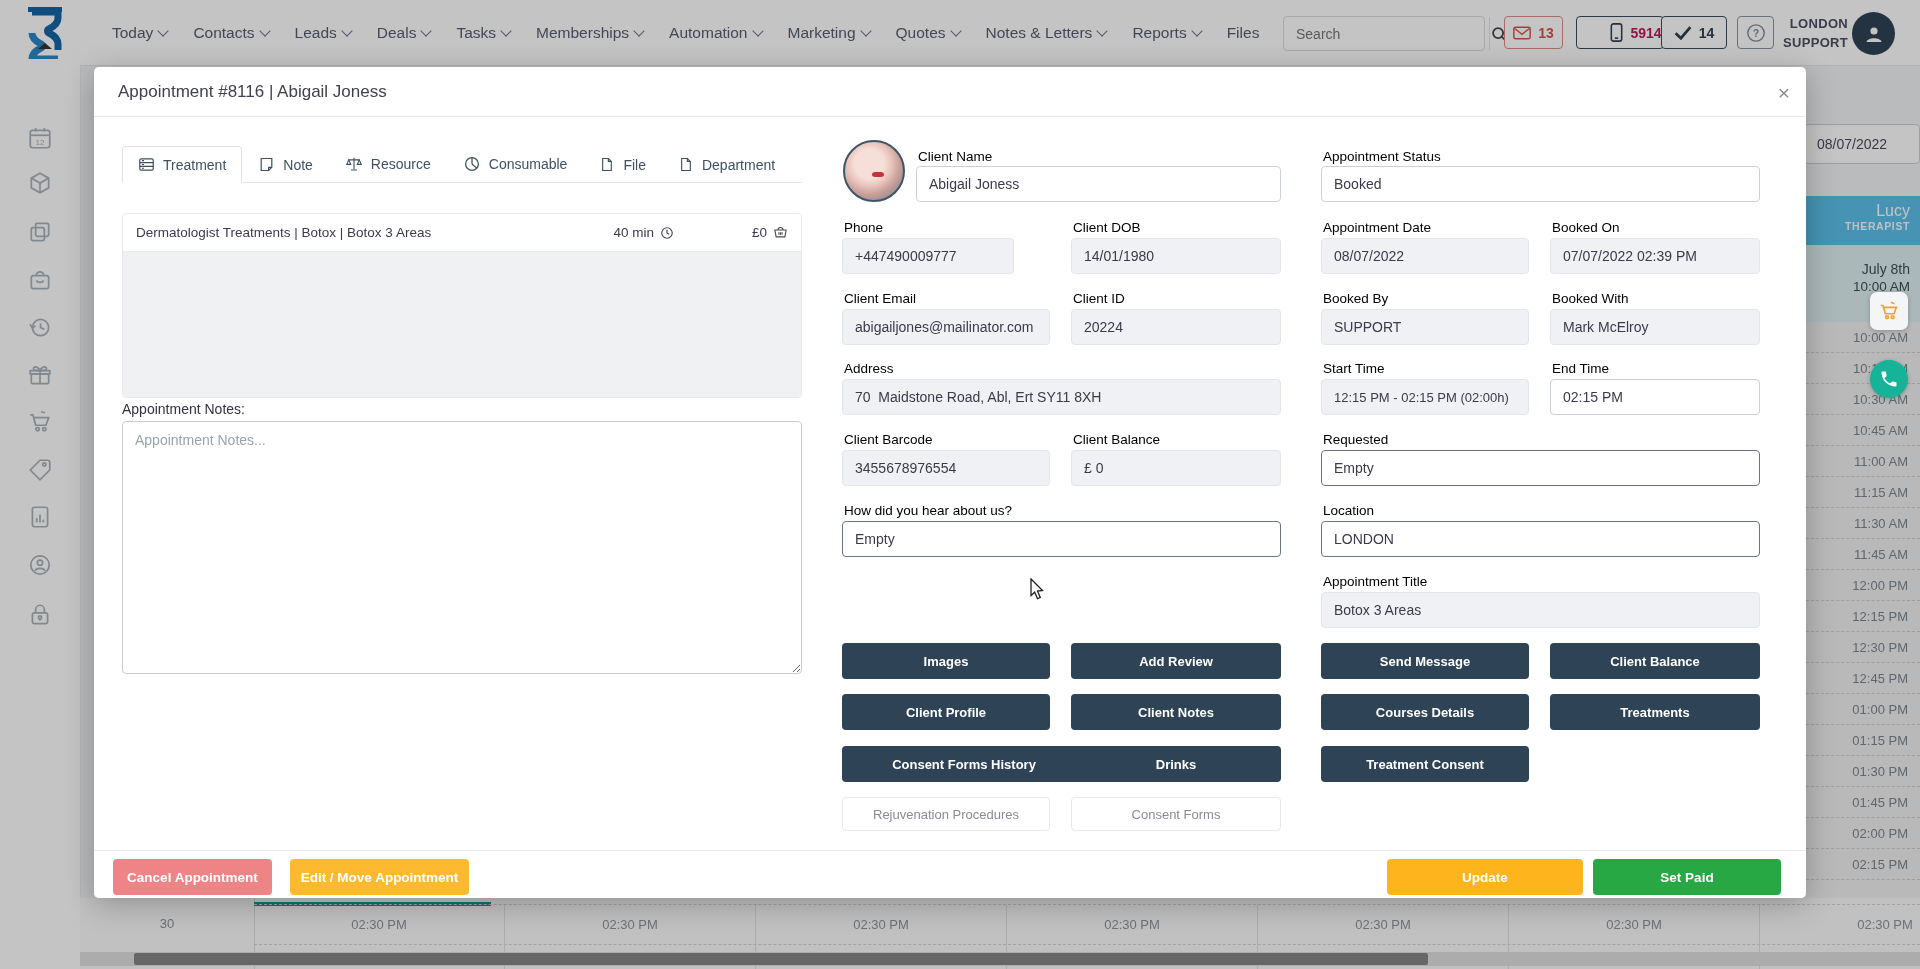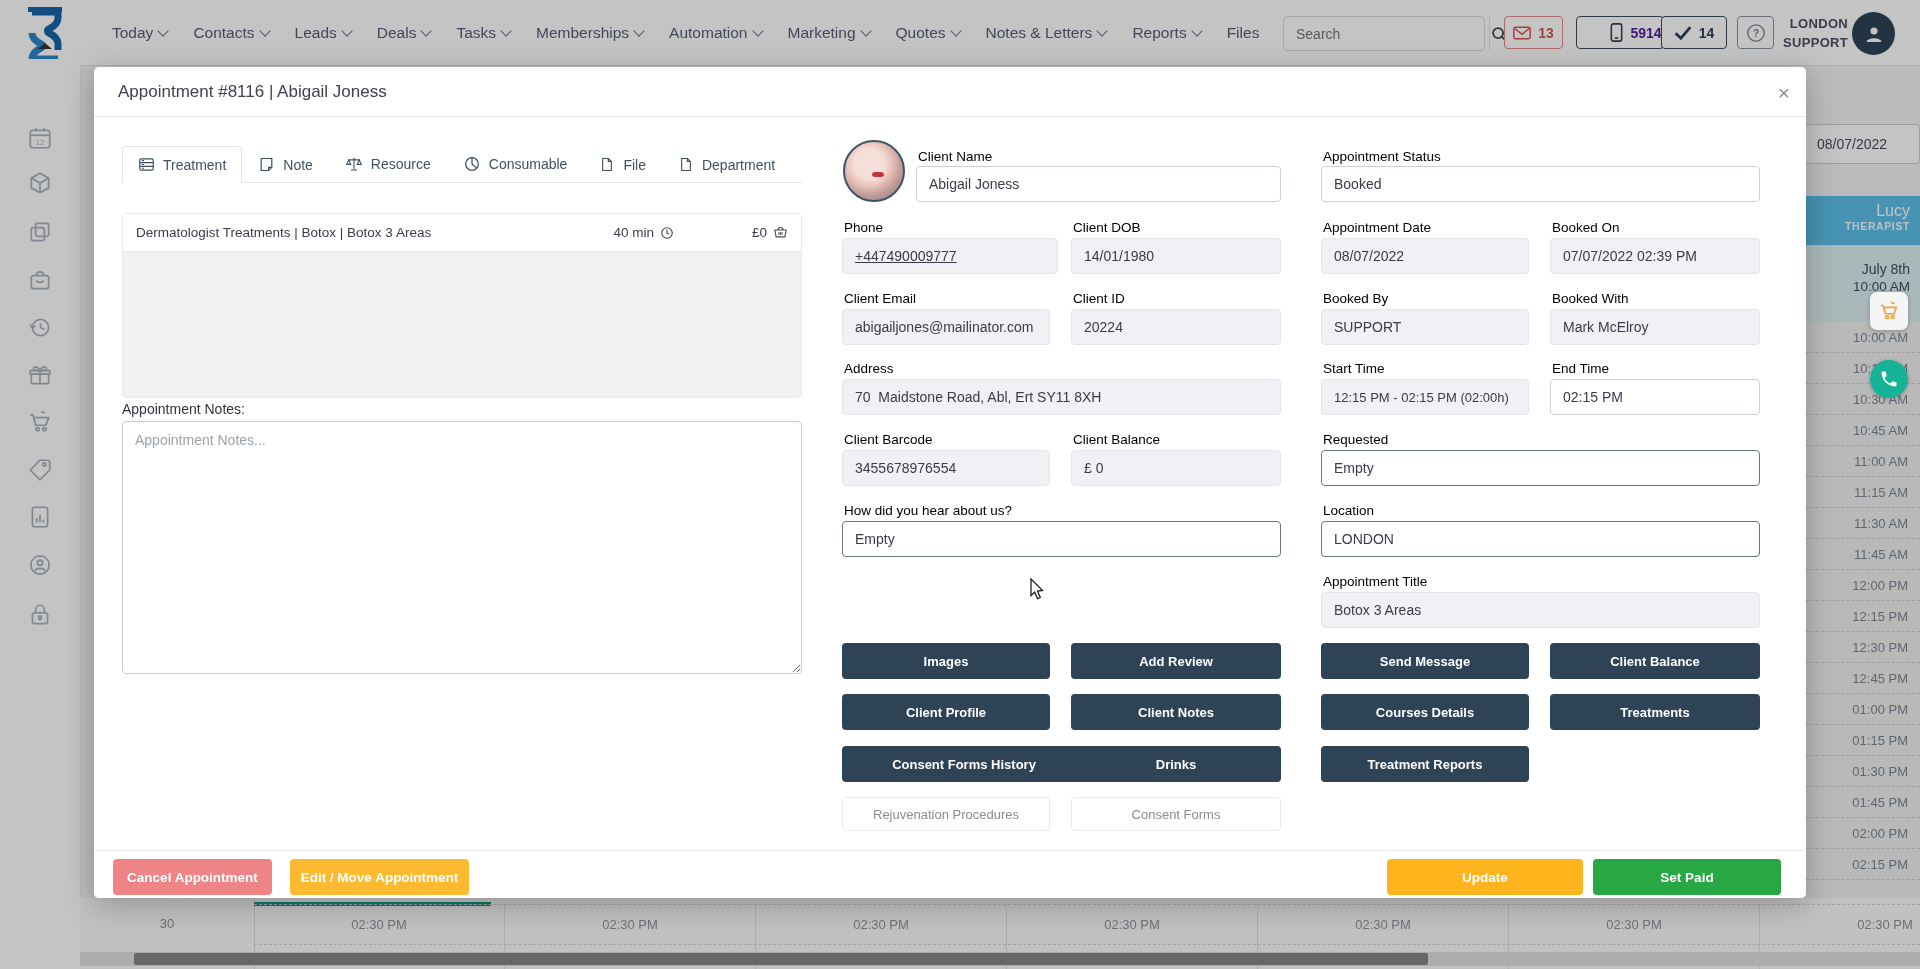--- a/index.html
+++ b/index.html
@@ -146,21 +146,21 @@
           </svg>
       </span>
     </div>
     <div class="tbadge" style="left:1504px;width:59px;border:1px solid #dd8a8a;color:#d9534f;">
       <svg width="18" height="14" viewBox="0 0 22 16">
           <rect x="1" y="1" width="20" height="14" rx="2" fill="none" stroke="#d9534f" stroke-width="1.8"></rect>
           <polyline points="2,2.5 11,9.5 20,2.5" fill="none" stroke="#d9534f" stroke-width="1.8"></polyline>
         </svg>
       <span>13</span>
     </div>
-    <div class="tbadge" style="left:1576px;width:88px;border:1px solid #3c4c5e;color:#4c1d95;padding-left:32px;">
+    <div class="tbadge" style="left:1576px;width:88px;border:1px solid #3c4c5e;color:#be185d;padding-left:32px;">
       <svg width="13" height="19" viewBox="0 0 14 22">
           <rect x="1" y="1" width="12" height="20" rx="2.5" fill="none" stroke="#2f3f50" stroke-width="1.8"></rect>
           <line x1="5" y1="17.5" x2="9" y2="17.5" stroke="#2f3f50" stroke-width="1.8"></line>
         </svg>
       <span>5914</span>
     </div>
     <div class="tbadge" style="left:1661px;width:66px;border:1px solid #3c4c5e;color:#2f3f50;">
       <svg width="18" height="15" viewBox="0 0 22 18">
           <polyline points="2,10 8.5,16 20,2.5" fill="none" stroke="#2f3f50" stroke-width="3.4"></polyline>
         </svg>
@@ -424,21 +424,21 @@
     </div>
 
     <div class="noteslbl">Appointment Notes:</div>
     <textarea class="notesarea" placeholder="Appointment Notes..." style=""></textarea>
 
     <div class="cphoto"></div>
     <div class="lbl" style="left:824px;top:82px;">Client Name</div>
     <input class="fld wh" style="left: 822px; top: 99px; width: 365px;" readonly="" value="Abigail Joness">
 
     <div class="lbl" style="left:750px;top:153px;">Phone</div>
-    <input class="fld ro" style="left: 748px; top: 171px; width: 216px; text-decoration: underline;" readonly="" value="+447490009777">
+    <input class="fld ro" style="left: 748px; top: 171px; width: 172px;" readonly="" value="+447490009777">
     <div class="lbl" style="left:979px;top:153px;">Client DOB</div>
     <input class="fld ro" style="left: 977px; top: 171px; width: 210px;" readonly="" value="14/01/1980">
 
     <div class="lbl" style="left:750px;top:224px;">Client Email</div>
     <input class="fld ro" style="left: 748px; top: 242px; width: 208px;" readonly="" value="abigailjones@mailinator.com">
     <div class="lbl" style="left:979px;top:224px;">Client ID</div>
     <input class="fld ro" style="left: 977px; top: 242px; width: 210px;" readonly="" value="20224">
 
     <div class="lbl" style="left:750px;top:294px;">Address</div>
     <input class="fld ro" style="left: 748px; top: 312px; width: 439px;" readonly="" value="70  Maidstone Road, Abl, Ert SY11 8XH">
@@ -481,21 +481,21 @@
     <button class="btn-dark" style="left:748px;top:576px;width:208px;">Images</button>
     <button class="btn-dark" style="left:977px;top:576px;width:210px;">Add Review</button>
     <button class="btn-dark" style="left:1227px;top:576px;width:208px;">Send Message</button>
     <button class="btn-dark" style="left:1456px;top:576px;width:210px;">Client Balance</button>
     <button class="btn-dark" style="left:748px;top:627px;width:208px;">Client Profile</button>
     <button class="btn-dark" style="left:977px;top:627px;width:210px;">Client Notes</button>
     <button class="btn-dark" style="left:1227px;top:627px;width:208px;">Courses Details</button>
     <button class="btn-dark" style="left:1456px;top:627px;width:210px;">Treatments</button>
     <button class="btn-dark" style="left:748px;top:679px;width:244px;">Consent Forms History</button>
     <button class="btn-dark" style="left:977px;top:679px;width:210px;">Drinks</button>
-    <button class="btn-dark" style="left:1227px;top:679px;width:208px;">Treatment Reports</button>
+    <button class="btn-dark" style="left:1227px;top:679px;width:208px;">Treatment Consent</button>
     <button class="btn-lite" style="left:748px;top:730px;width:208px;">Rejuvenation Procedures</button>
     <button class="btn-lite" style="left:977px;top:730px;width:210px;">Consent Forms</button>
 
     <div class="m-foot">
       <button class="fbtn" style="left:19px;width:159px;background:#ef8486;">Cancel Appointment</button>
       <button class="fbtn" style="left:196px;width:179px;background:#fdba30;">Edit / Move Appointment</button>
       <button class="fbtn" style="left:1293px;width:196px;background:#fdb41d;">Update</button>
       <button class="fbtn" style="left:1499px;width:188px;background:#28a745;">Set Paid</button>
     </div>
   </div>

